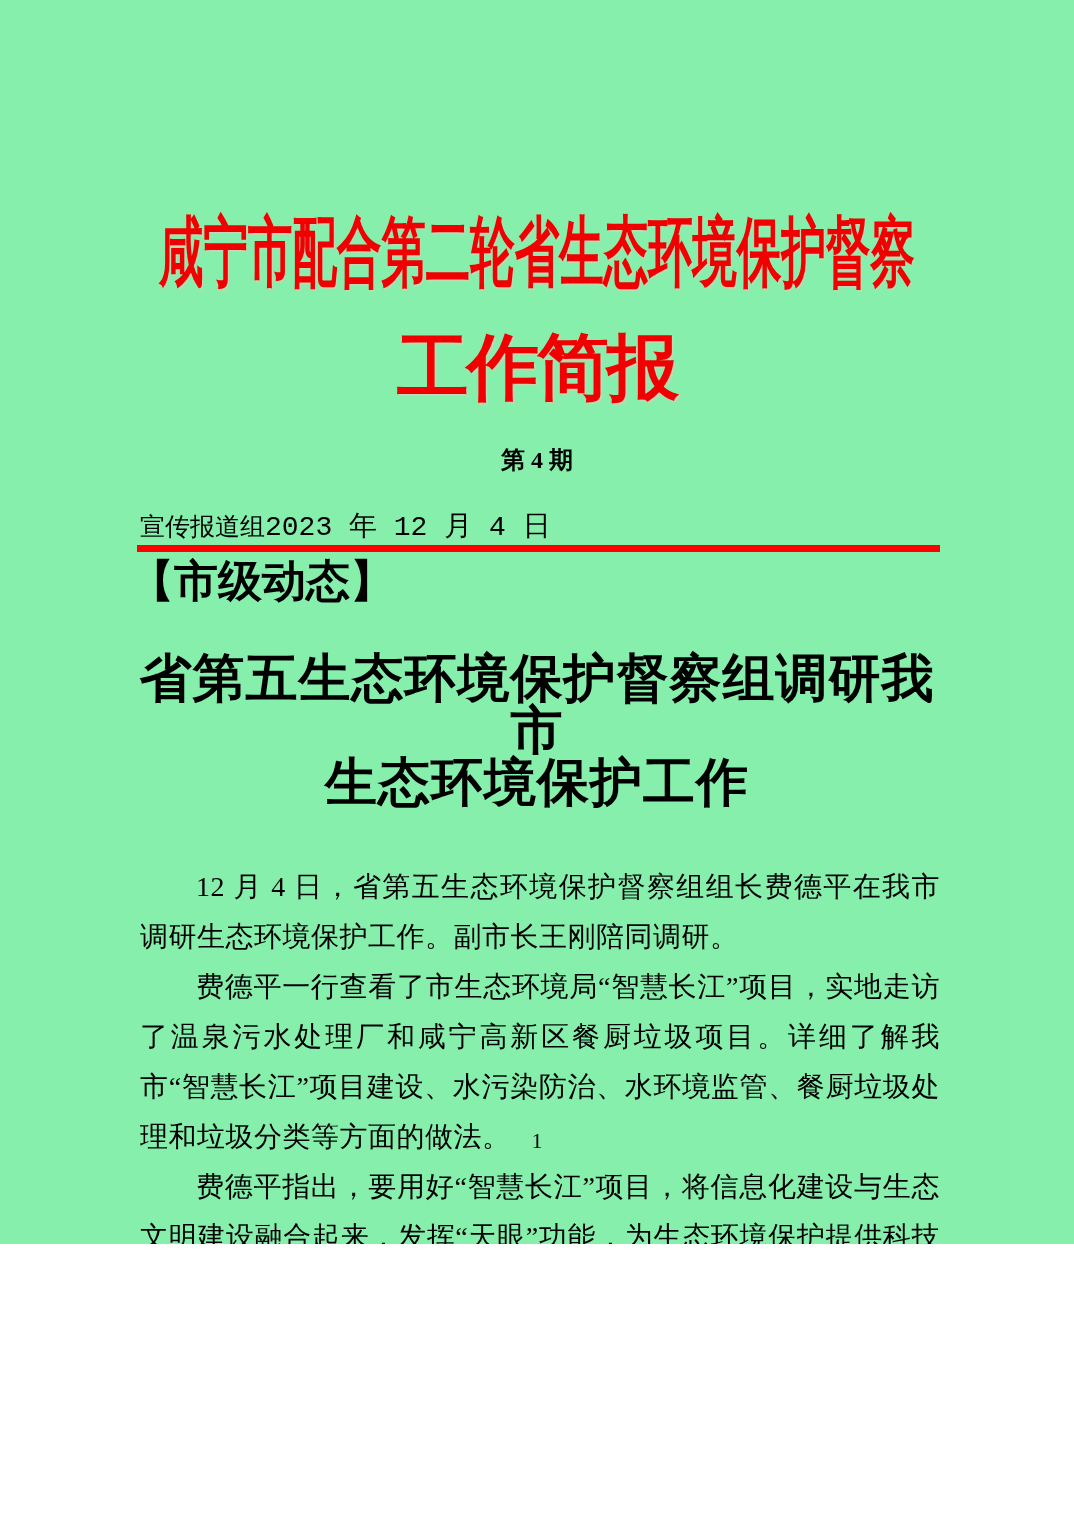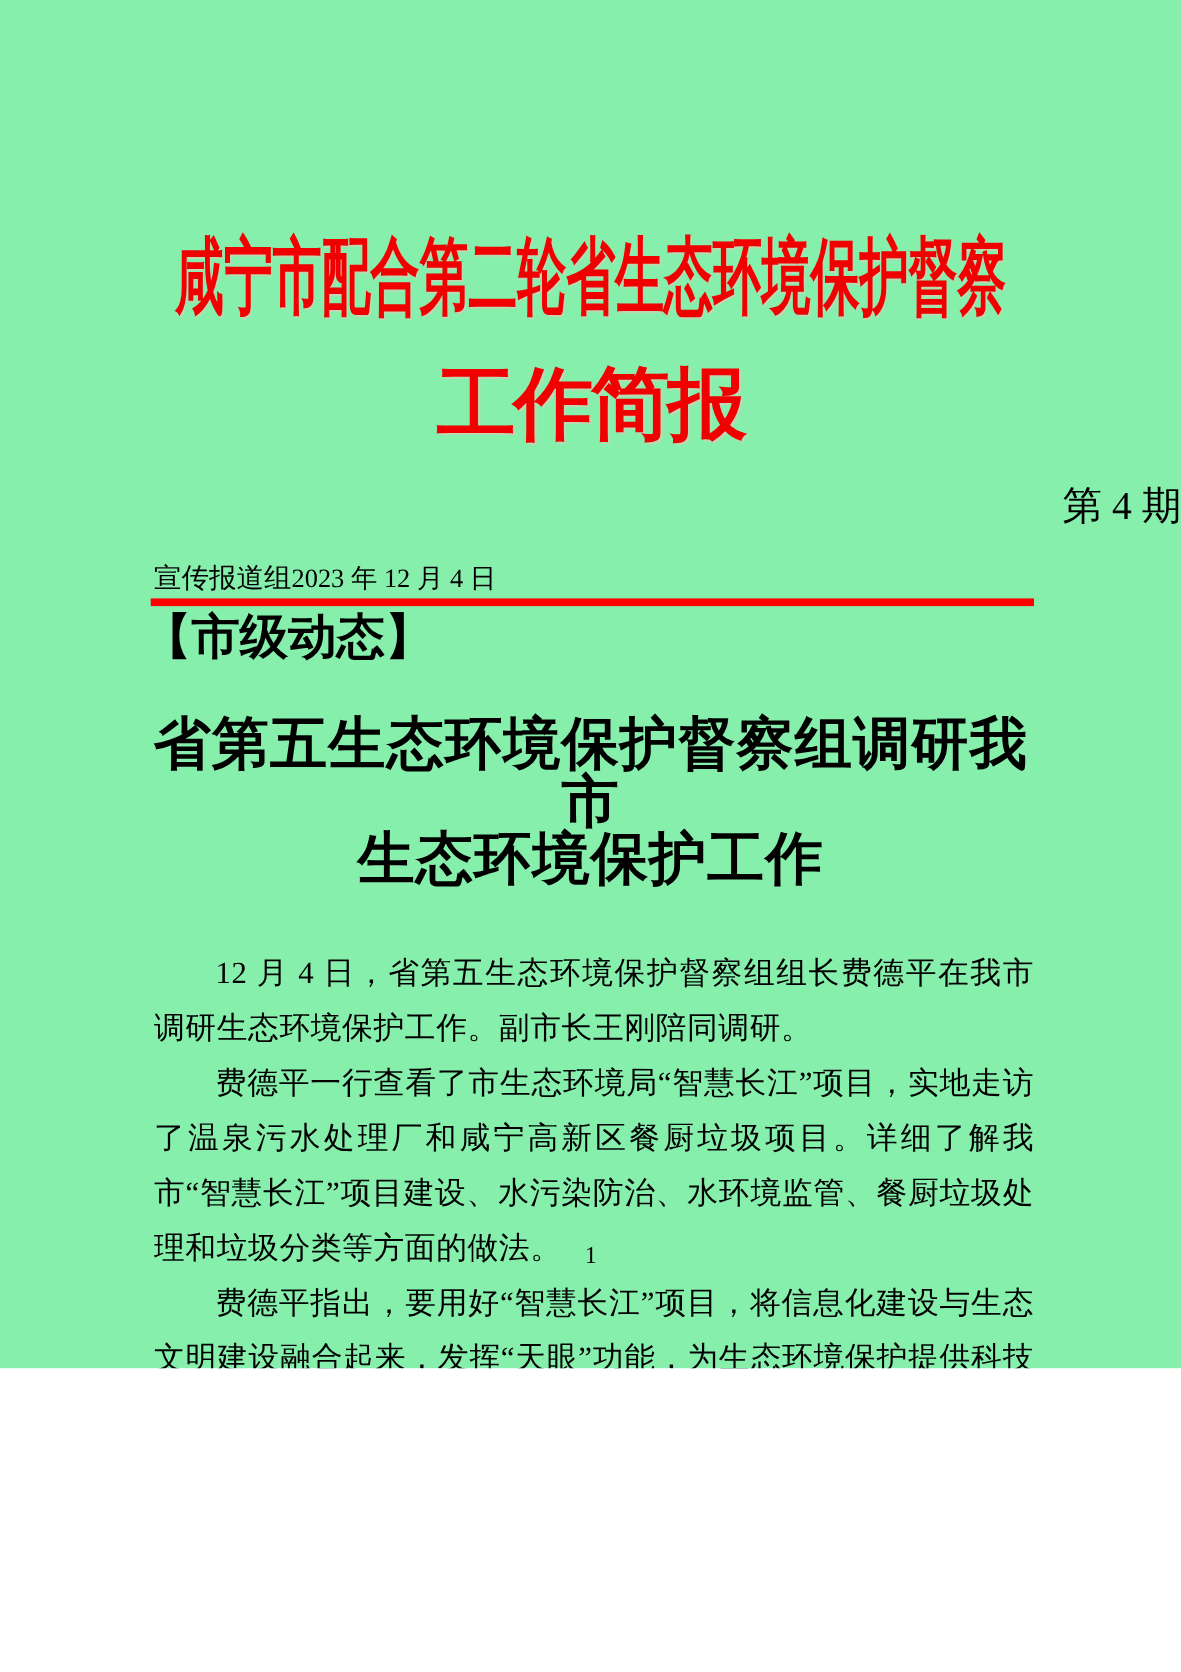--- a/index.html
+++ b/index.html
@@ -41,36 +41,37 @@
     text-align: center;
     font-size: 72px;
     line-height: 74px;
     font-weight: 900;
     letter-spacing: -2px;
     color: #f00000;
     text-shadow: 2px 2px 0 rgba(255, 190, 190, 0.45);
   }
   .issue-label {
     margin-top: 38px;
-    text-align: right;
-    font-size: 36px;
+    text-align: center;
+    font-size: 24px;
     line-height: 34px;
     color: #000000;
+    font-weight: bold;
   }
   
   .meta-row {
     display: flex;
     justify-content: flex-start;
     align-items: baseline;
     margin: 33px 134px 0 140px;
     font-size: 28px;
     line-height: 34px;
   }
   .meta-left { font-size: 25px; }
-  .meta-right { font-size: 24px; }
+  .meta-right { font-size: 28px; font-family: Liberation Mono, monospace; }
   .red-rule {
     height: 7px;
     background: #ff0000;
     margin: 0 134px 0 137px;
   }
   
   .section-header {
     margin: 7px 134px 0 130px;
     font-family: "Liberation Sans", "DejaVu Sans", sans-serif;
     font-weight: bold;

